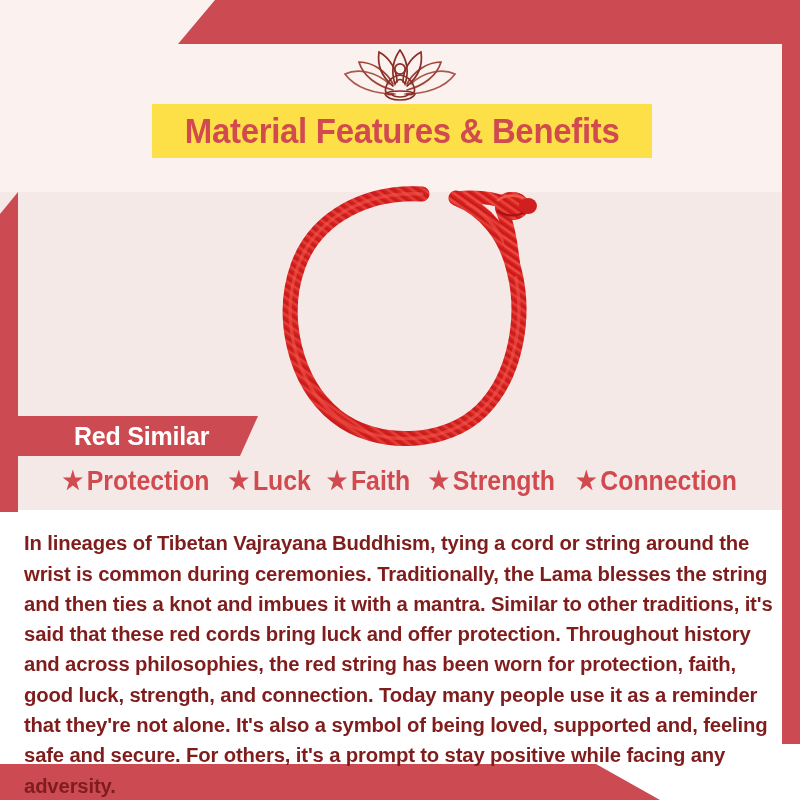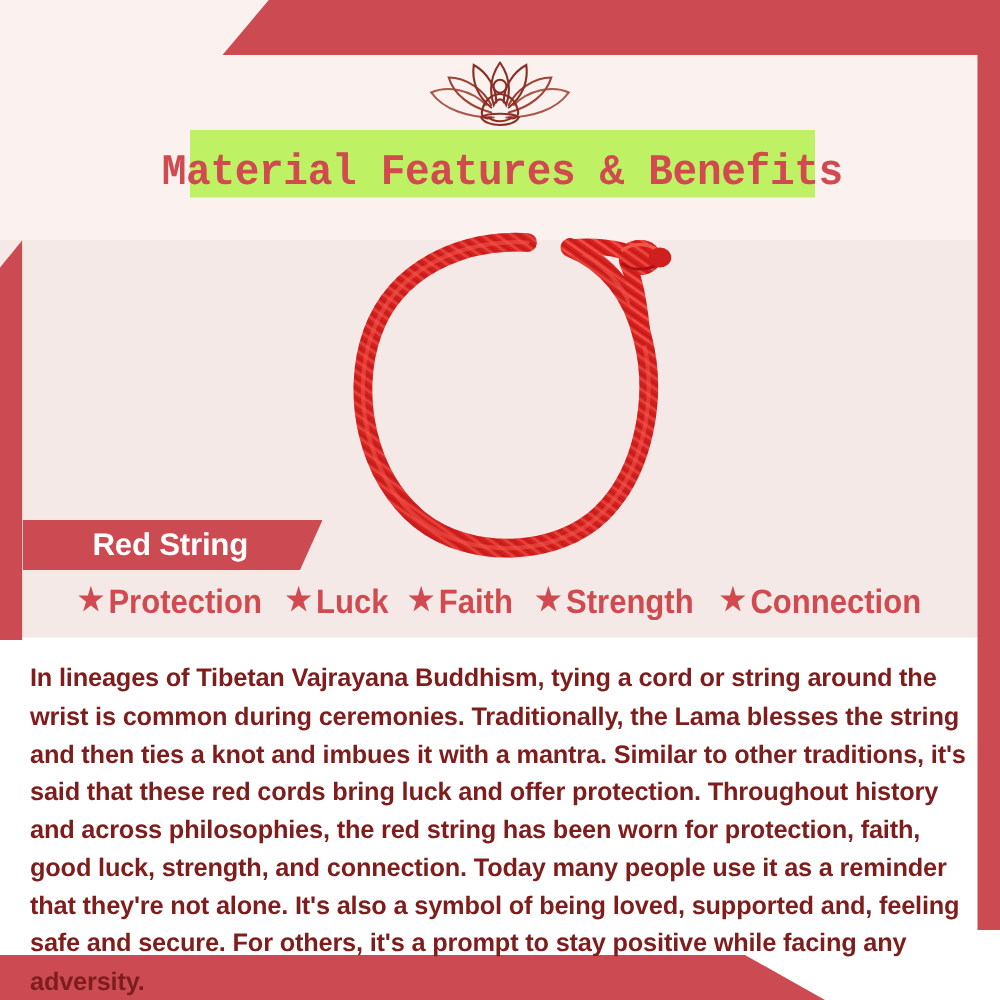--- a/index.html
+++ b/index.html
@@ -90,25 +90,24 @@
     letter-spacing: 2.4px;
     color: #3b2220;
     font-weight: 400;
   }
 
   
   .title-banner {
     position: absolute;
     left: 152px; top: 104px;
     width: 500px; height: 54px;
-    background: #bef264;
-    display: flex;
-    align-items: flex-end;
+    background: #fde047;
+    display: flex;
+    align-items: center;
     justify-content: center;
-    font-family: Liberation Mono, monospace;
   }
   .title-text {
     font-size: 35px;
     font-weight: bold;
     color: #d14a4f;
     letter-spacing: -0.3px;
     transform: scaleX(0.94);
     white-space: nowrap;
   }
 
@@ -254,21 +253,21 @@
         <ellipse cx="262" cy="40" rx="17" ry="14" fill="#d21f1e"></ellipse>
         <ellipse cx="262" cy="40" rx="17" ry="14" fill="url(#braid)" opacity="0.85"></ellipse>
         <path d="M248 34 C256 28 270 28 277 35" fill="none" stroke="#f0584c" stroke-width="2.6" stroke-linecap="round"></path>
         <path d="M248 45 C256 51 270 51 277 44" fill="none" stroke="#a81214" stroke-width="2.2" stroke-linecap="round"></path>
         <ellipse cx="278" cy="40" rx="9" ry="8" fill="#cf1f1e"></ellipse>
       </g>
     </svg>
   </div>
 
   <div class="label-banner">
-    <span class="label-text">Red String</span>
+    <span class="label-text">Red Similar</span>
   </div>
 
   <div class="benefits-row">
     <div class="benefit">
       <span class="star-icon">★</span>
       <span>Protection</span>
     </div>
     <div class="benefit">
       <span class="star-icon">★</span>
       <span>Luck</span>

